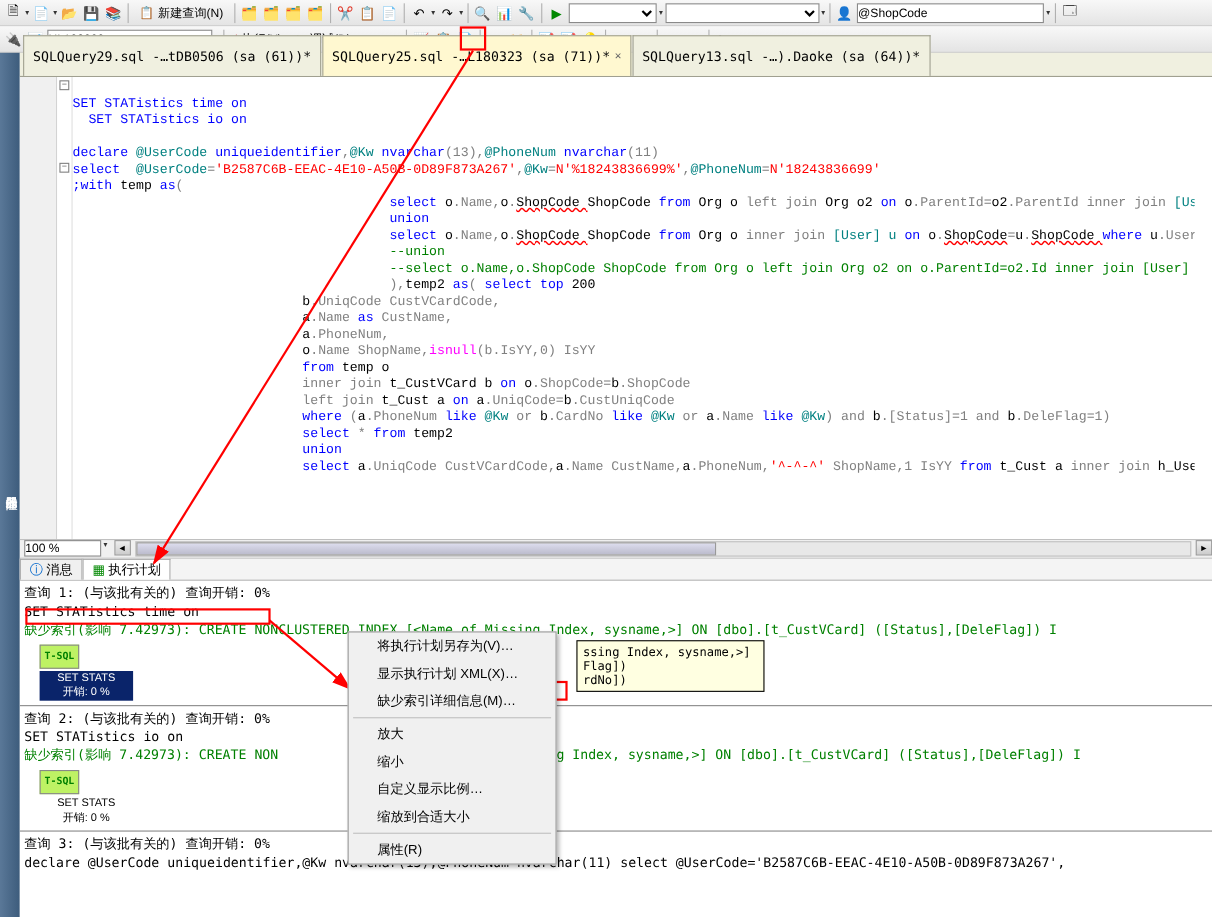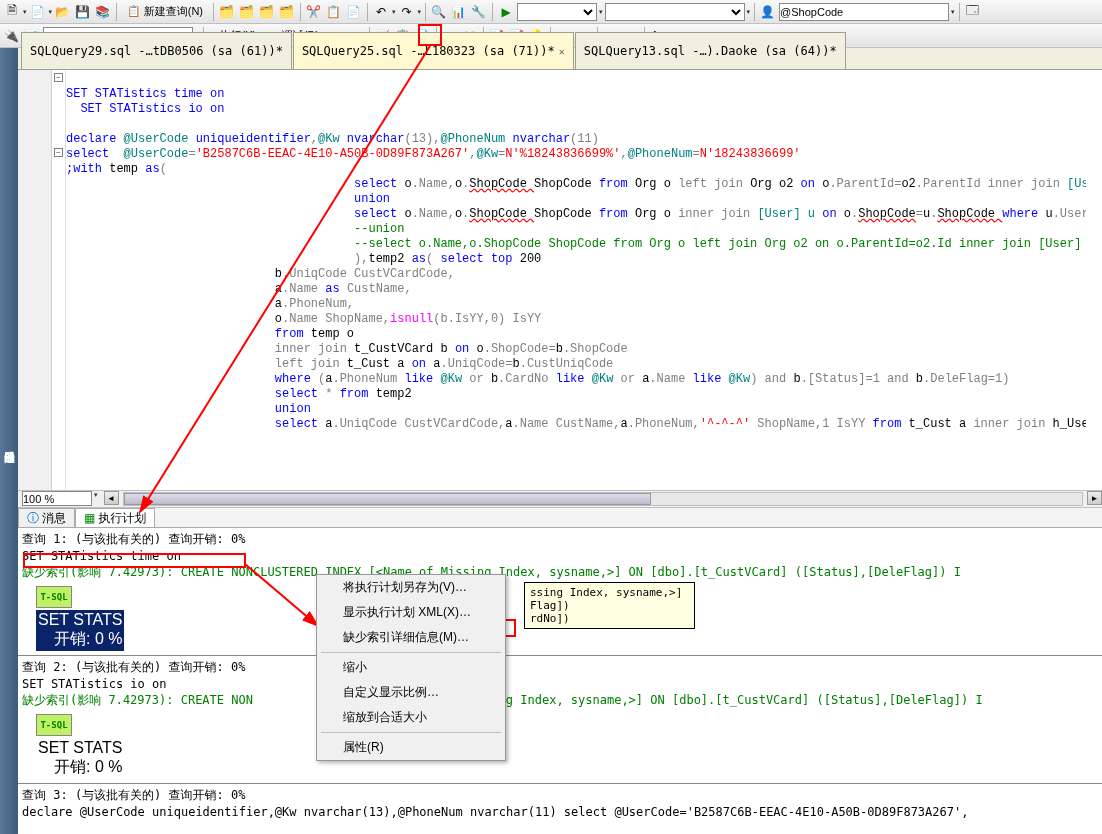--- a/index.html
+++ b/index.html
@@ -37,21 +37,21 @@
 .result-tabs { position:absolute; left:18px; top:508px; right:0; height:20px; background:#f4f4f4; border-bottom:1px solid #aaa; display:flex; font-family:"Microsoft YaHei",Arial; font-size:12px; }
 .rtab { padding:2px 8px; border:1px solid #aaa; border-bottom:none; background:#f0f0f0; cursor:pointer; display:flex; align-items:center; gap:3px;}
 .rtab.active { background:#fff; }
 .results-pane { position:absolute; left:18px; top:528px; right:0; bottom:0; background:#fff; overflow:hidden; font-family:"Consolas",monospace; font-size:12px; }
 .plan-block { border-bottom:1px solid #888; padding:2px 4px 4px 4px; }
 .plan-header { color:#000; padding:1px 0; }
 .plan-stats { color:#000; }
 .missing-idx { color:#008000; padding:1px 0; white-space:pre; }
 .plan-icon-box { display:inline-block; margin:4px 6px 0 14px; }
 .plan-node-icon { width:36px; height:22px; background:#bef264; border:1px solid #888; display:flex; align-items:center; justify-content:center; font-size:9px; font-weight:bold; color:#008000;}
-.plan-node-label { background:#0a246a; color:#fff; font-size:16px; font-family:"Microsoft YaHei",Arial; text-align:right; padding:1px 2px; margin-top:2px; white-space:pre;}
+.plan-node-label { background:#0a246a; color:#fff; font-size:10px; font-family:"Microsoft YaHei",Arial; text-align:center; padding:1px 16px; margin-top:2px; white-space:pre;}
 .context-menu { position:absolute; background:#f0f0f0; border:1px solid #999; box-shadow:2px 2px 4px rgba(0,0,0,0.3); font-family:"Microsoft YaHei",Arial; font-size:12px; z-index:50; width:190px;}
 .menu-item { padding:4px 10px 4px 26px; cursor:pointer; white-space:nowrap;}
 .menu-sep { height:1px; background:#c0c0c0; margin:2px 4px; }
 .tooltip-box { position:absolute; background:#ffffe1; border:1px solid #000; padding:3px 5px; font-family:"Consolas",monospace; font-size:11px; white-space:pre; z-index:5; }
 svg.arrow { position:absolute; pointer-events:none; z-index:20; }
 </style>
 </head>
 <body>
 
 <div class="toolbar-row">
@@ -238,20 +238,21 @@
 
 <div class="tooltip-box" style="left:524px; top:582px;">ssing Index, sysname,&gt;] 
 Flag])
 rdNo])</div>
 
 <div class="context-menu" style="left:316px; top:574px;">
   <div class="menu-item">将执行计划另存为(V)…</div>
   <div class="menu-item">显示执行计划 XML(X)…</div>
   <div class="menu-item">缺少索引详细信息(M)…</div>
   <div class="menu-sep"></div>
+  <div class="menu-item">放大</div>
   <div class="menu-item">缩小</div>
   <div class="menu-item">自定义显示比例…</div>
   <div class="menu-item">缩放到合适大小</div>
   <div class="menu-sep"></div>
   <div class="menu-item">属性(R)</div>
 </div>
 
 <svg class="arrow" style="left:0;top:0;width:1102px;height:834px;">
   <defs>
     <marker id="ah" markerWidth="10" markerHeight="10" refX="8" refY="3" orient="auto">

